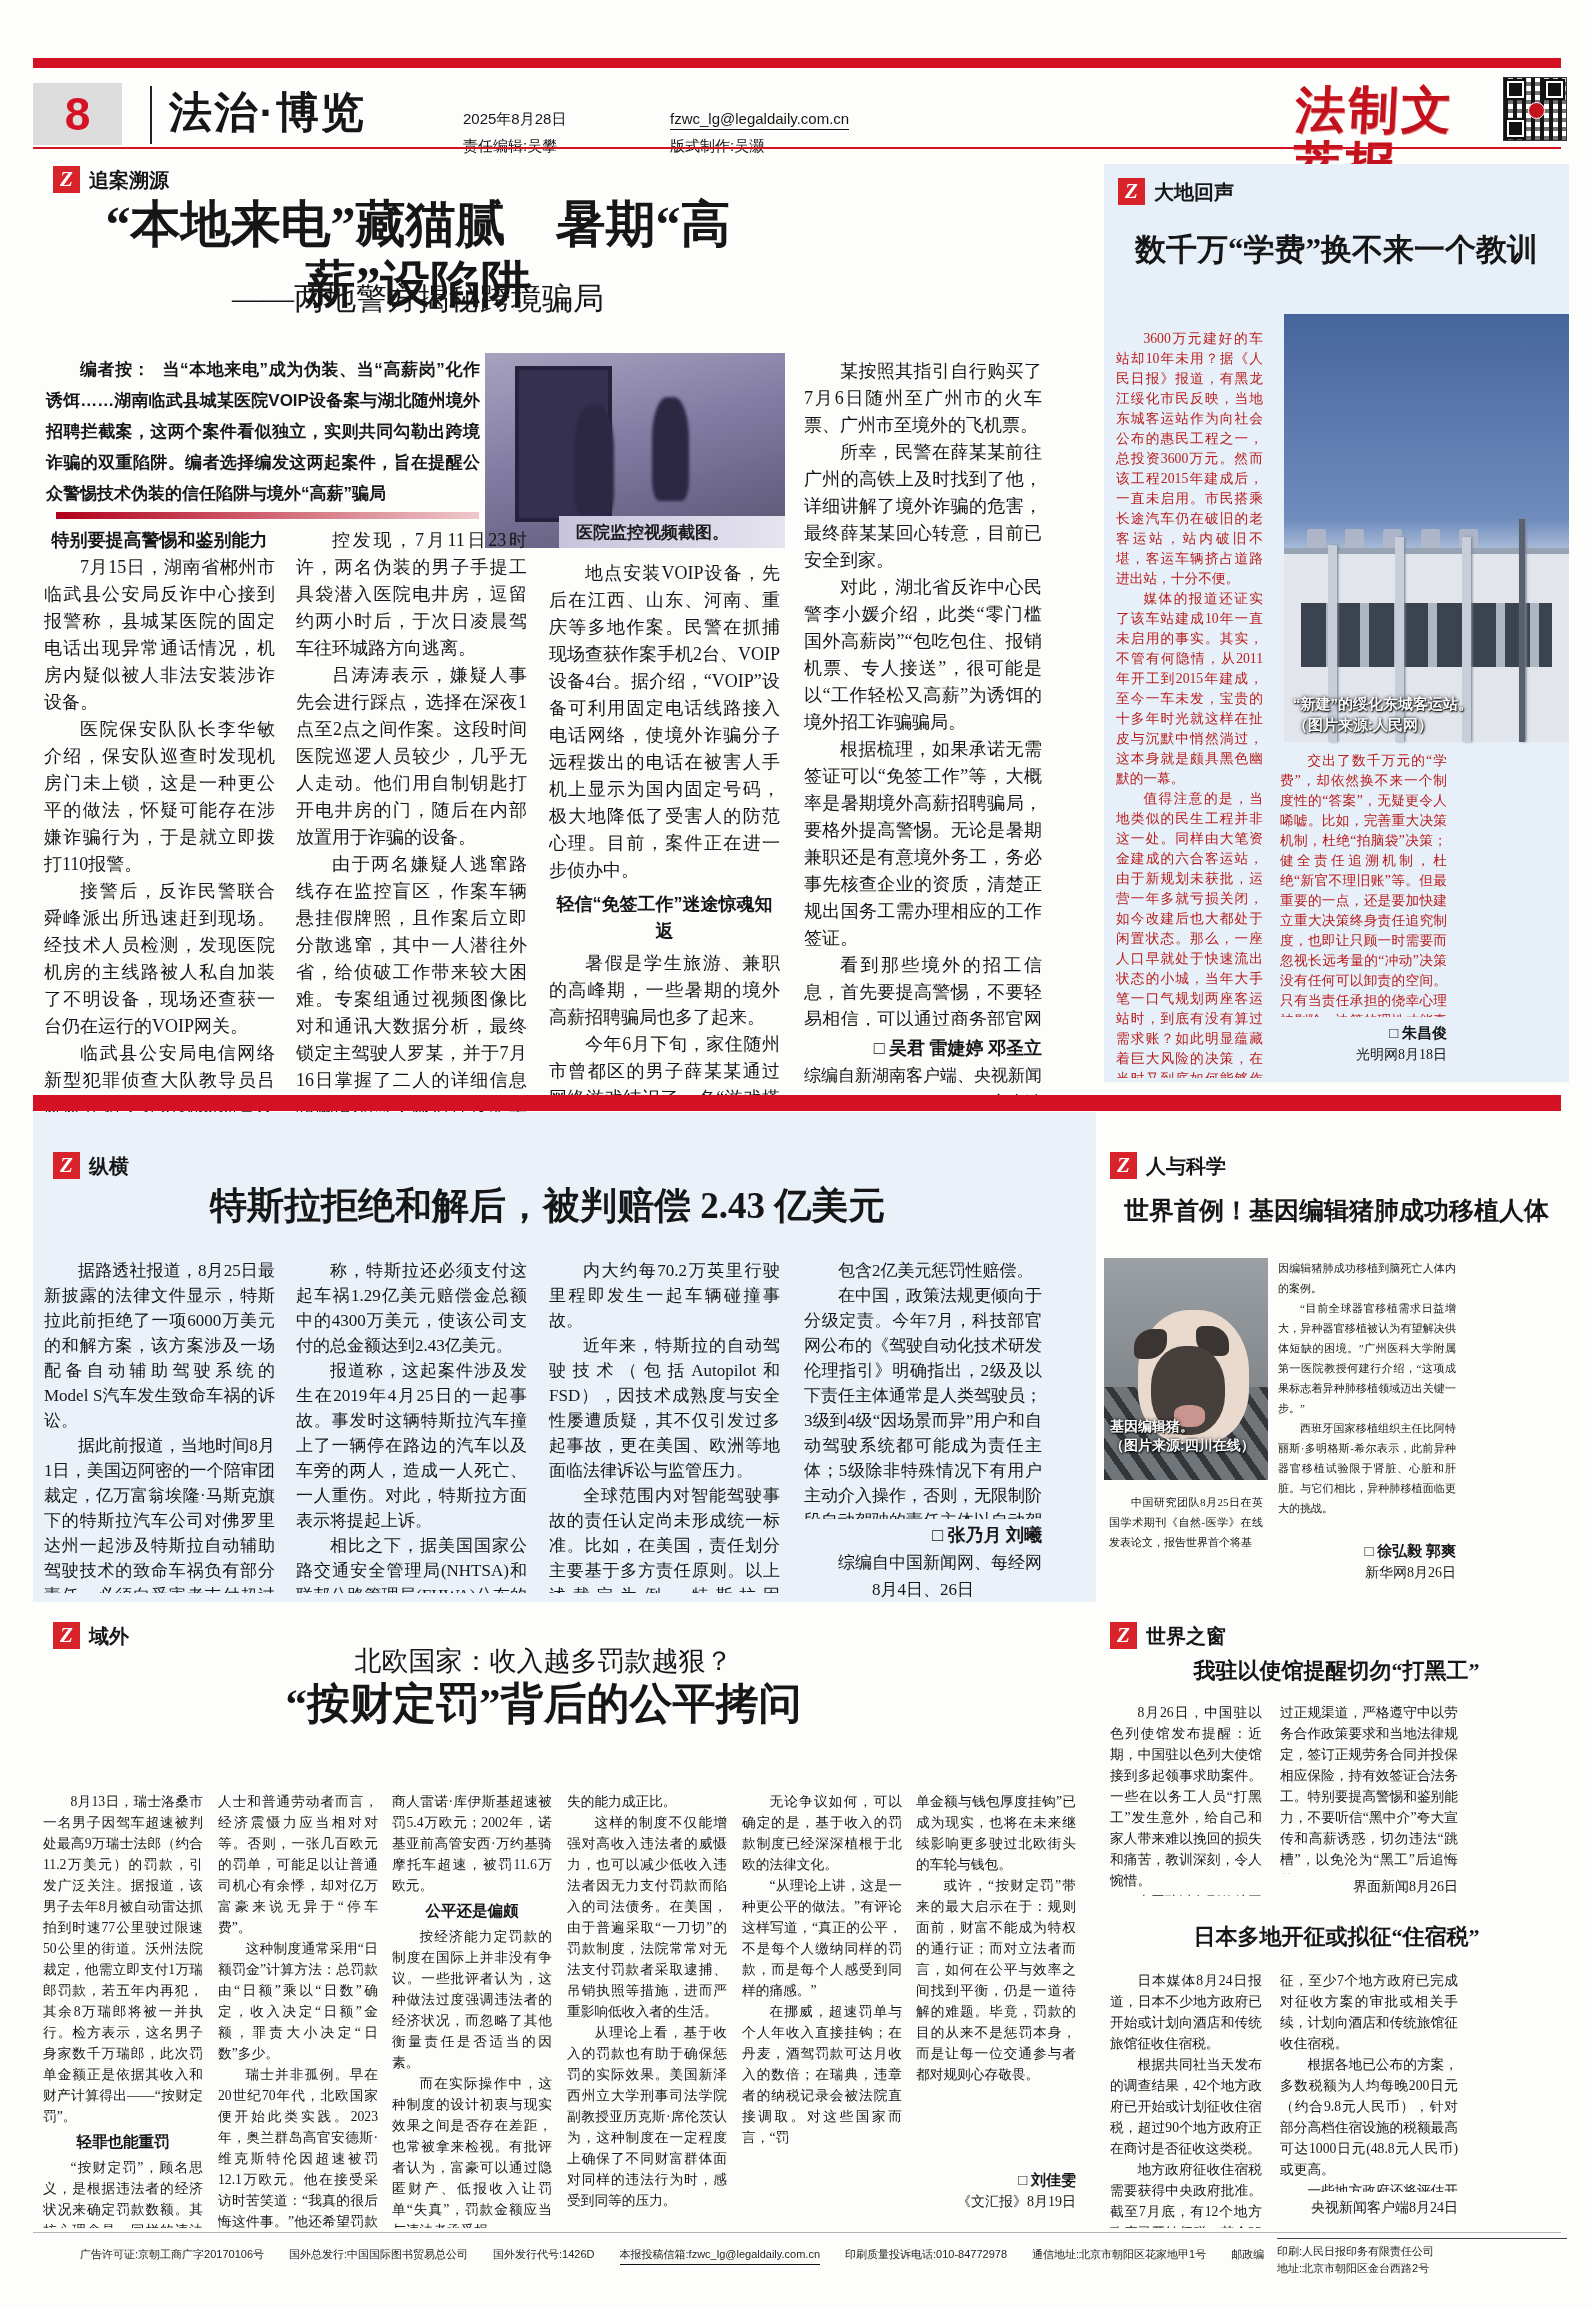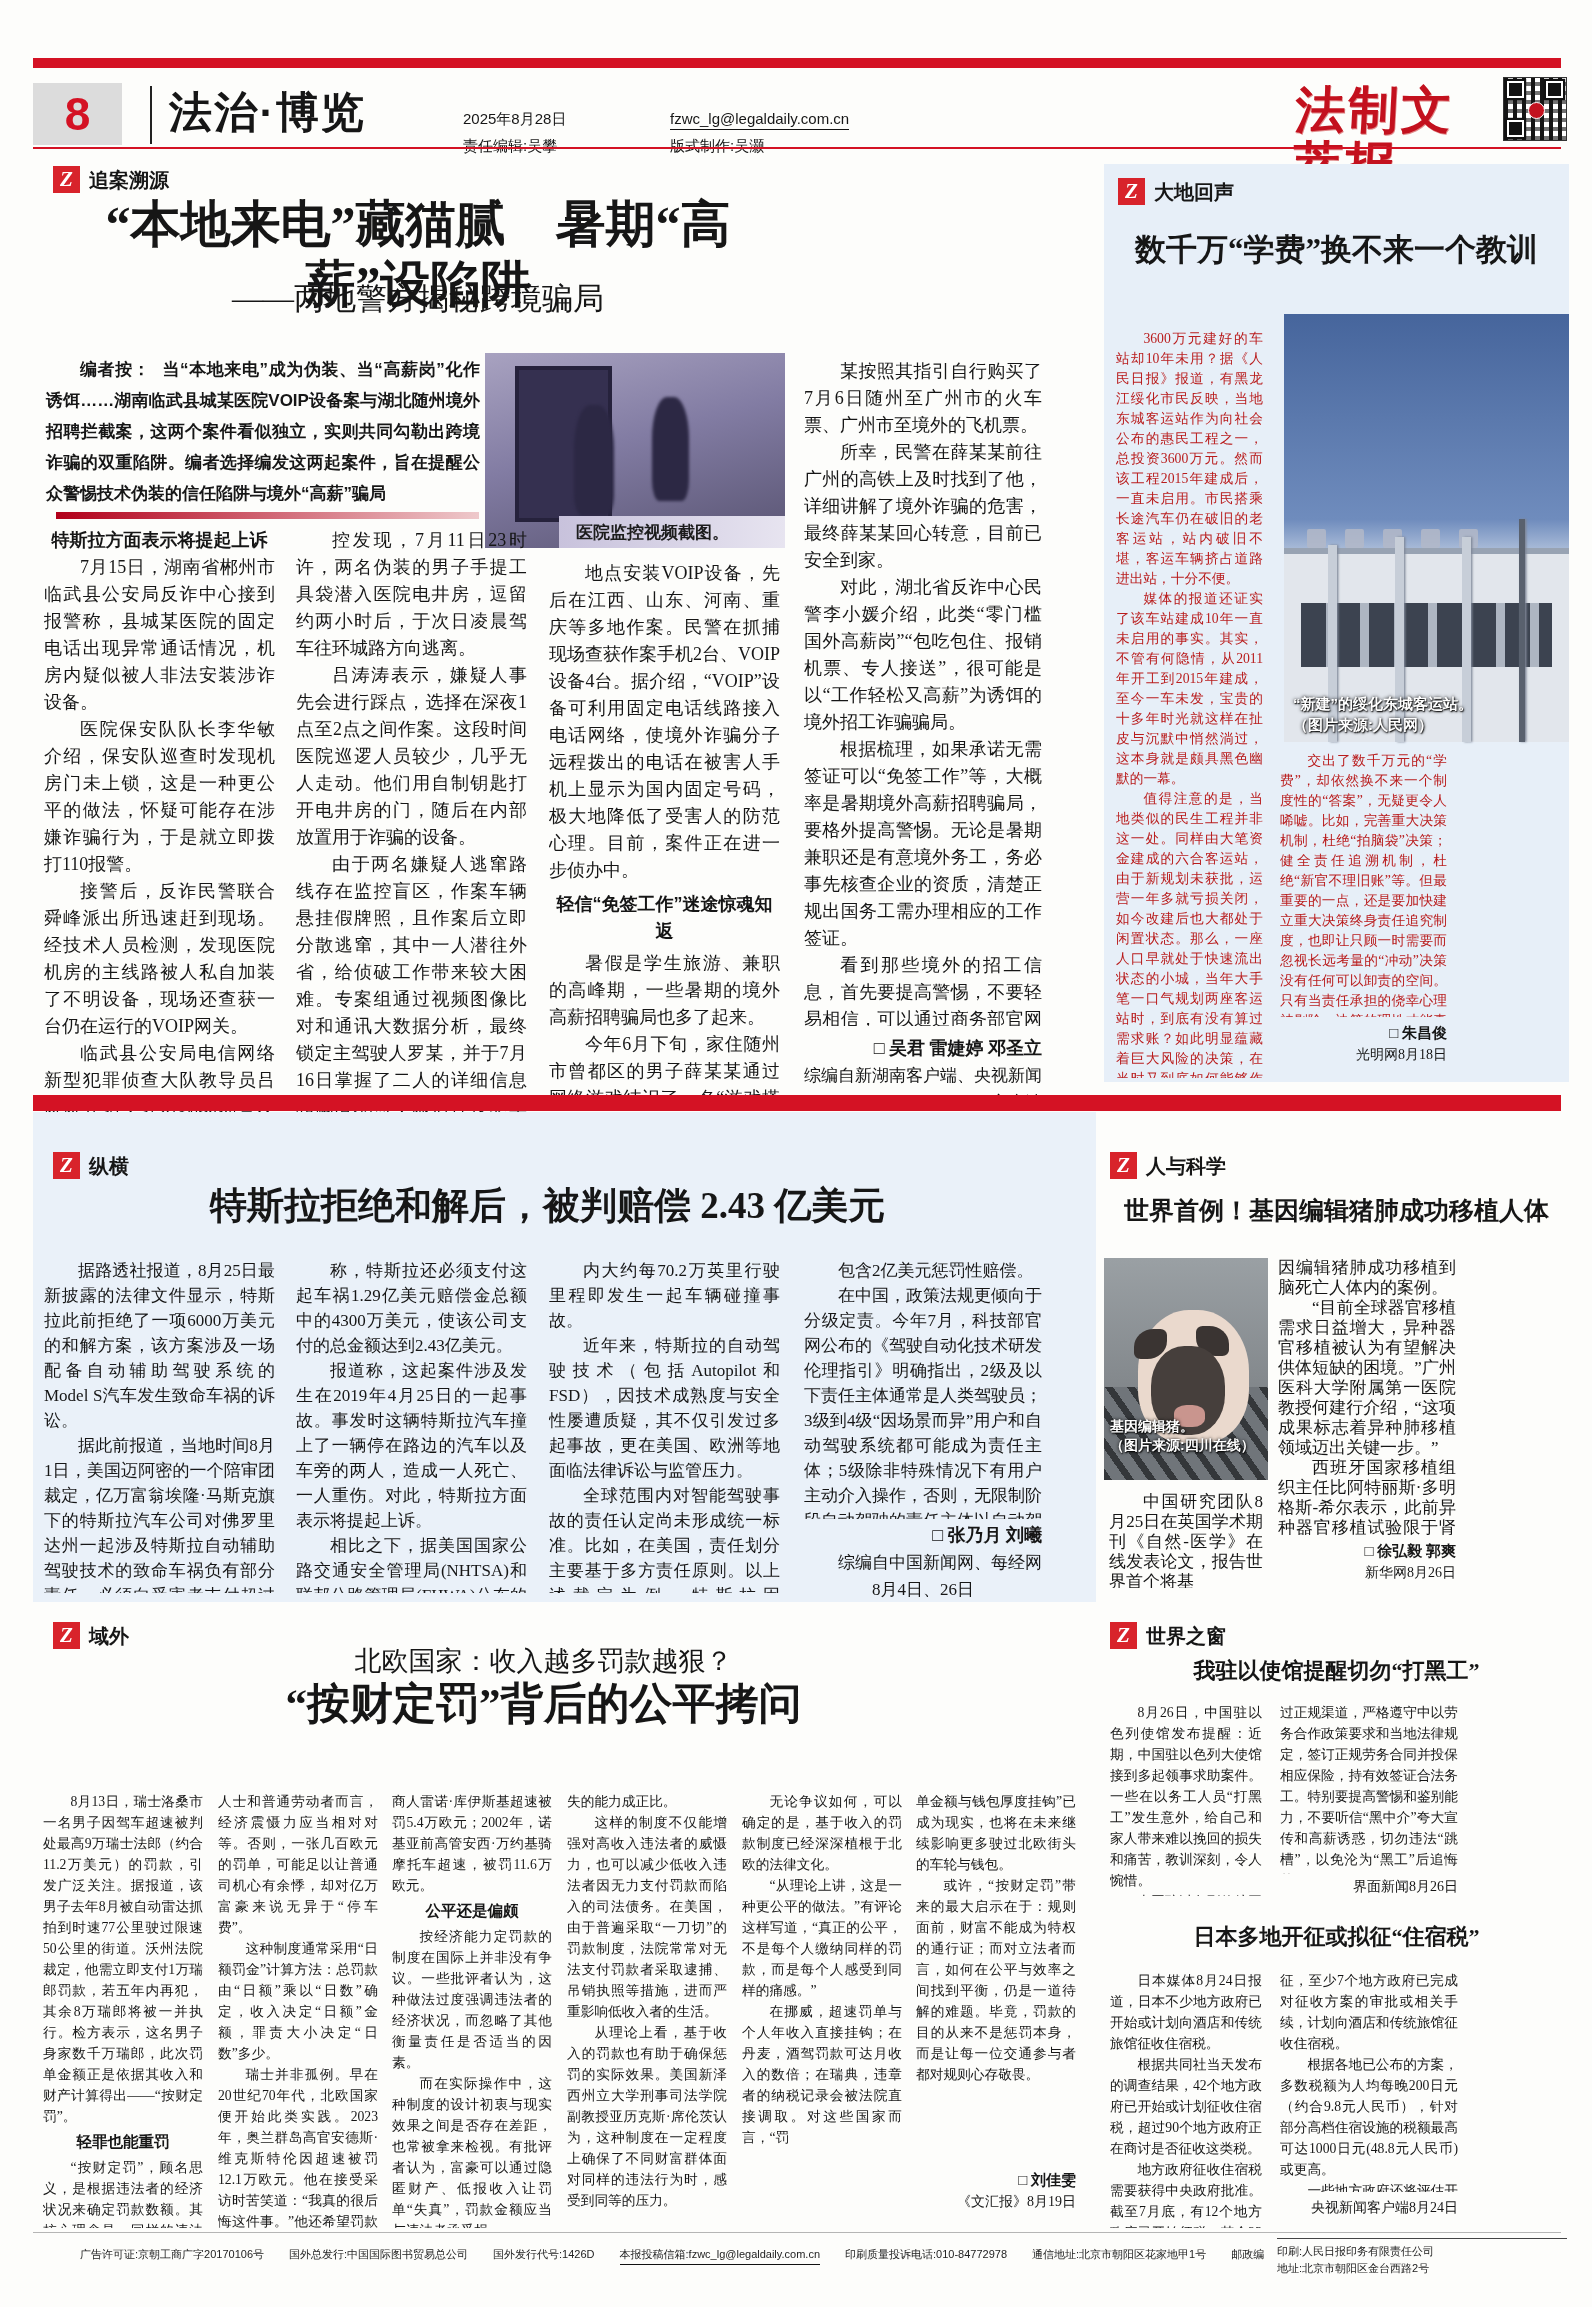--- a/index.html
+++ b/index.html
@@ -61,21 +61,21 @@
   .zcol{font-size:17px;line-height:25px;}
   
   .stitle{left:1104px;top:1196px;width:465px;font:bold 25px/1.2 "Liberation Serif",serif;}
   .photo3{left:1104px;top:1258px;width:164px;height:222px;background:linear-gradient(180deg,#9aa0a4 0%,#84898d 55%,#6e7276 100%);}
   .grate{position:absolute;left:0;right:0;bottom:0;height:42%;background:repeating-linear-gradient(55deg,#34373a 0 6.7px,#70757a 6.7px 18px);}
   .pigbody{position:absolute;left:34px;top:52px;width:111px;height:133px;background:#ead9cd;border-radius:46% 46% 40% 40%;}
   .pighead{position:absolute;left:13.3px;top:36px;width:74px;height:89px;background:#463f3c;border-radius:45%;}
   .pigsnout{position:absolute;left:36px;top:95px;width:31px;height:22px;background:#c9958e;border-radius:40%;}
   .pigear{position:absolute;width:33px;height:30px;background:#3a3432;border-radius:60% 20% 60% 20%;}
   .cap3{position:absolute;left:6px;bottom:25px;font:bold 14px/19px "Liberation Sans",sans-serif;color:#fff;text-shadow:0 0 3.7px #000,0.7px 0.7px 1.5px #000;}
-  .scol{font-size:17px;line-height:20px;}
+  .scol{font-size:11px;line-height:20px;}
   
   .ykicker{left:44px;top:1645px;width:999px;font:27px/1.2 "Liberation Serif",serif;}
   .ytitle{left:44px;top:1677px;width:999px;font:bold 43px/1.25 "Liberation Serif",serif;}
   .ycol{font-size:13.7px;line-height:21px;}
   .ysub{font:bold 15.5px/30px "Liberation Sans",sans-serif;text-align:center;text-indent:0;}
   
   .wtitle{font:bold 22px/1.2 "Liberation Serif",serif;}
   .wcol{font-size:13.7px;line-height:21px;}
   .sbyl{font:bold 15px/21px "Liberation Serif",serif;}
   .ssrc{font:14px/21px "Liberation Serif",serif;}
@@ -123,21 +123,21 @@
 <div class="abs edrule"></div>
 
 <div class="abs photo1">
   <div class="ph1door"></div>
   <div class="fig" style="left:89px;top:52px;width:40px;height:111px;"></div>
   <div class="fig" style="left:167px;top:44px;width:37px;height:104px;"></div>
   <div class="cap1">医院监控视频截图。</div>
 </div>
 
 <div class="abs mcol jc hide" style="left:44px;top:527px;width:231px;height:601px;">
-  <div class="sub">特斯拉方面表示将提起上诉</div>
+  <div class="sub">特别要提高警惕和鉴别能力</div>
   <p class="pg">7月15日，湖南省郴州市临武县公安局反诈中心接到报警称，县城某医院的固定电话出现异常通话情况，机房内疑似被人非法安装涉诈设备。</p>
   <p class="pg">医院保安队队长李华敏介绍，保安队巡查时发现机房门未上锁，这是一种更公平的做法，怀疑可能存在涉嫌诈骗行为，于是就立即拨打110报警。</p>
   <p class="pg">接警后，反诈民警联合舜峰派出所迅速赶到现场。经技术人员检测，发现医院机房的主线路被人私自加装了不明设备，现场还查获一台仍在运行的VOIP网关。</p>
   <p class="pg">临武县公安局电信网络新型犯罪侦查大队教导员吕涛涛介绍，经对现场勘查发现，医院部分科室的电话无法正常拨打，电话线路被人非法搭接，初步判定系使用了一种新型作案设备，简称VOIP。</p>
 
 </div>
 <div class="abs mcol jc hide" style="left:296px;top:527px;width:231px;height:601px;">
   <p class="pg">控发现，7月11日23时许，两名伪装的男子手提工具袋潜入医院电井房，逗留约两小时后，于次日凌晨驾车往环城路方向逃离。</p>
   <p class="pg">吕涛涛表示，嫌疑人事先会进行踩点，选择在深夜1点至2点之间作案。这段时间医院巡逻人员较少，几乎无人走动。他们用自制钥匙打开电井房的门，随后在内部放置用于诈骗的设备。</p>
   <p class="pg">由于两名嫌疑人逃窜路线存在监控盲区，作案车辆悬挂假牌照，且作案后立即分散逃窜，其中一人潜往外省，给侦破工作带来较大困难。专案组通过视频图像比对和通讯大数据分析，最终锁定主驾驶人罗某，并于7月16日掌握了二人的详细信息和藏匿地点，随后连夜驱车奔赴江西，在当地公安机关配合下将犯罪嫌疑人罗某、陈某某抓获。</p>

